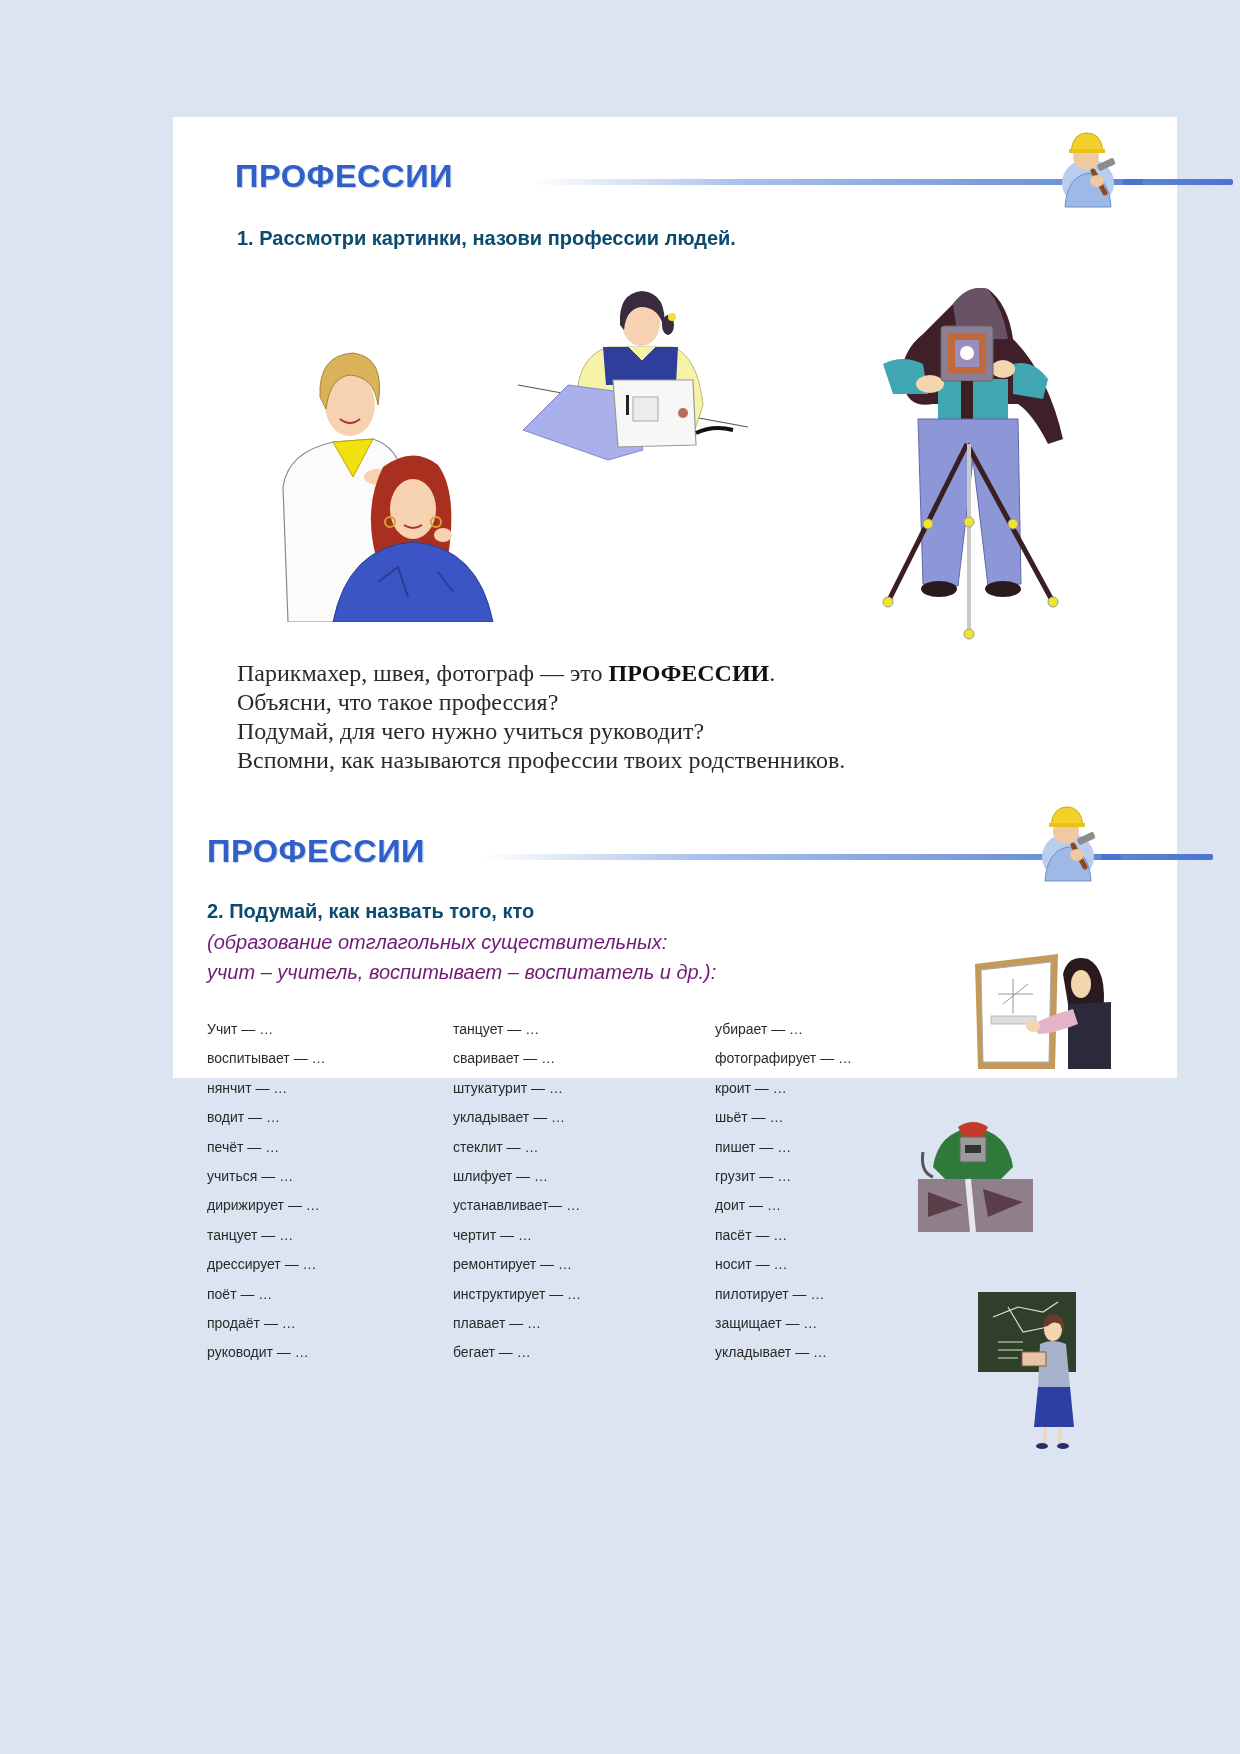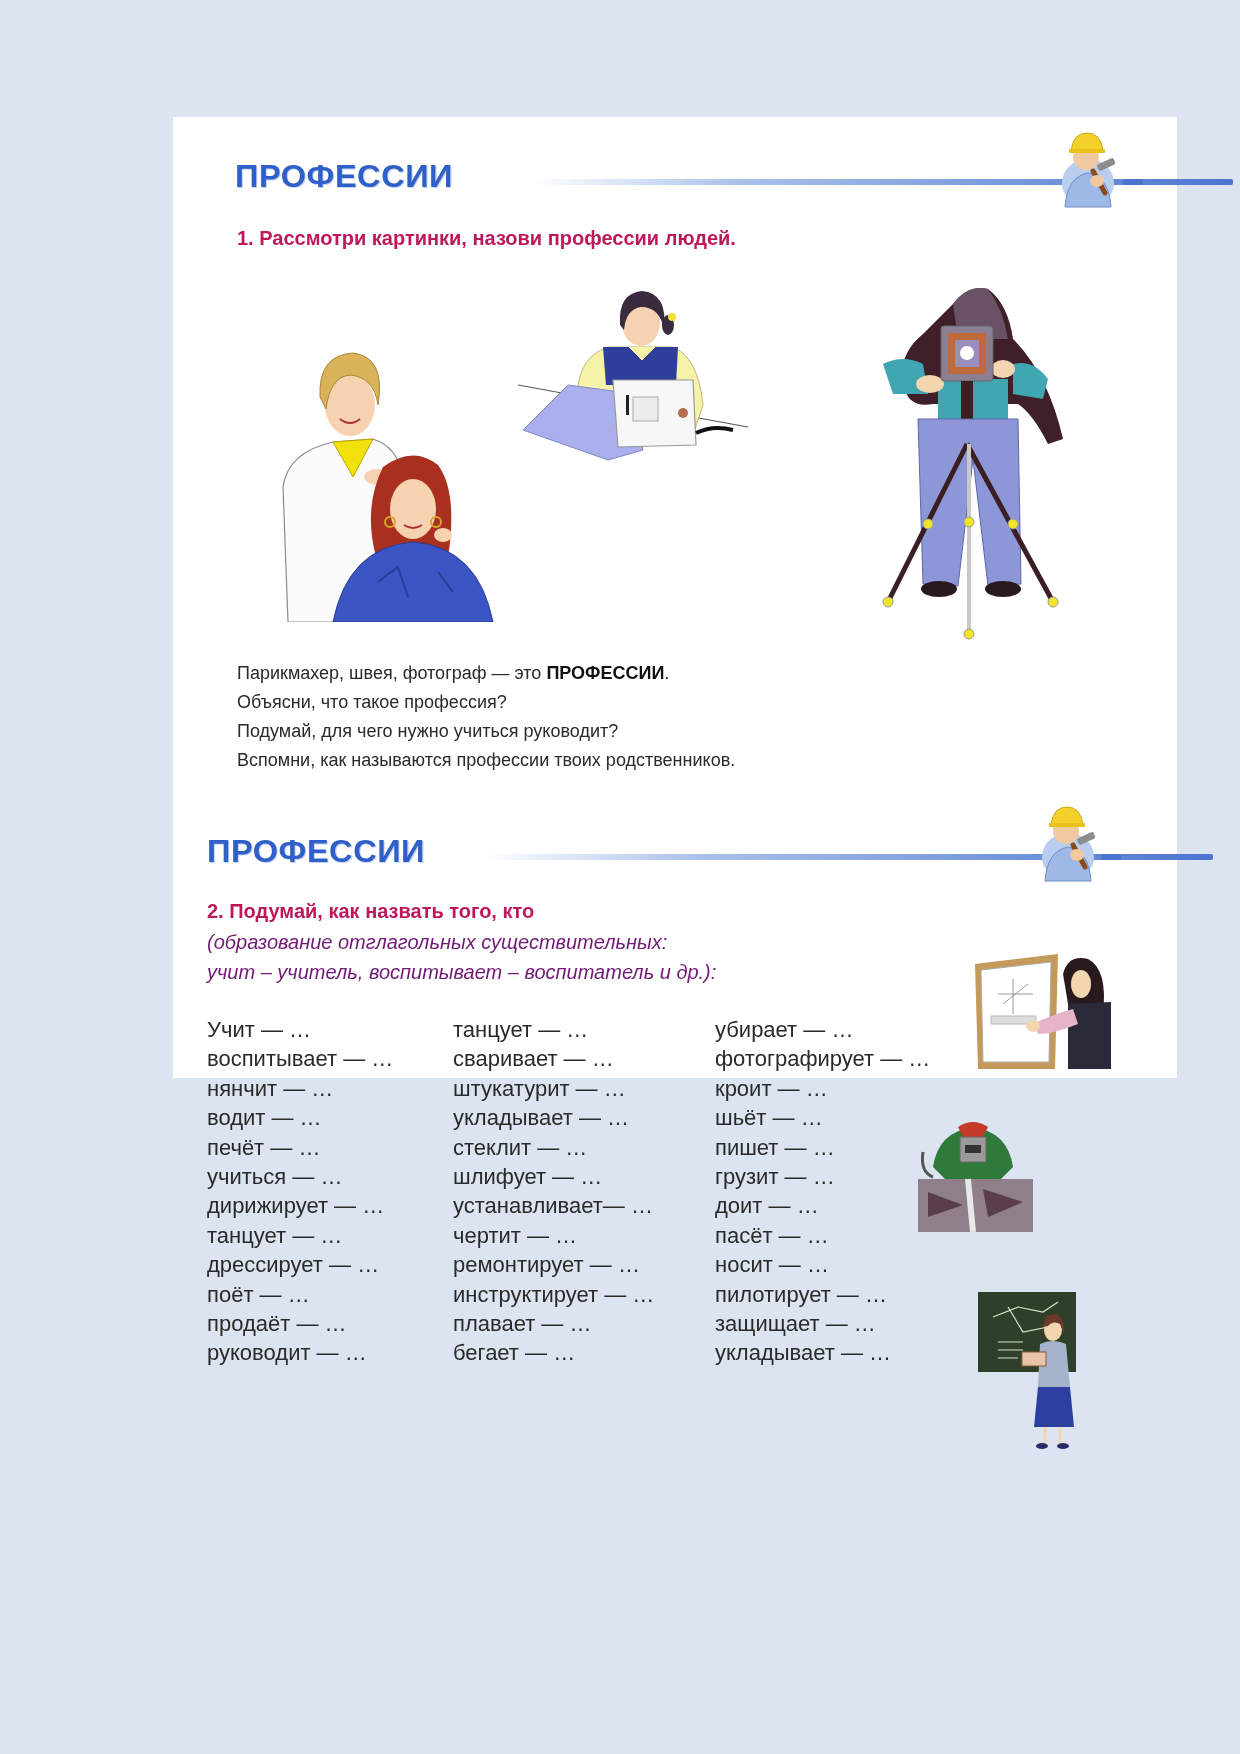--- a/index.html
+++ b/index.html
@@ -34,37 +34,38 @@
     background: linear-gradient(to right, rgba(140,170,225,0) 0%, #a9c0ea 30%, #6f93d8 75%, #4b74cf 100%);
     border-radius: 2px;
   }
   .band-tail {
     height: 6px; background: #4b74cf; border-radius: 2px;
   }
 
   .task-heading {
     font-weight: bold;
     font-size: 20px;
-    color: #be185d;
+    color: #0c4a6e;
   }
   .body-text {
-    font-size: 18px;
+    font-size: 24px;
     color: #2a2a2a;
     line-height: 29px;
+    font-family: Liberation Serif, serif;
   }
   .body-text b { font-weight: bold; color: #111; }
   .italic-note {
     font-style: italic;
     font-size: 20px;
     color: #701a75;
     line-height: 30px;
   }
   .word-col {
     position: absolute;
-    font-size: 22px;
+    font-size: 14px;
     color: #2a2a2a;
     line-height: 29.4px;
   }
   .word-col div { white-space: nowrap; }
 </style>
 </head>
 <body>
 
 <div class="page">
 

